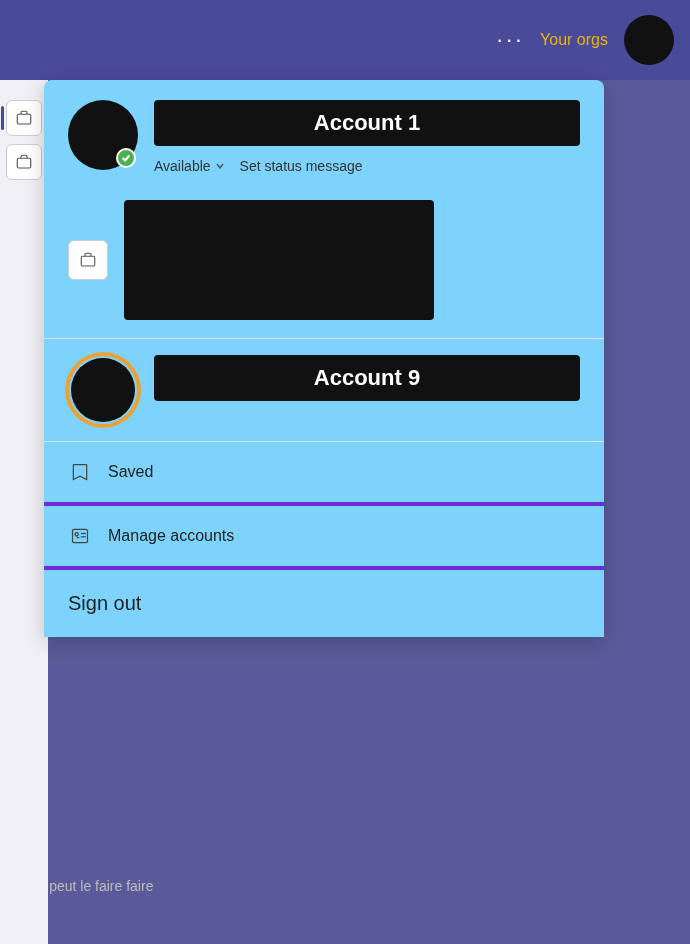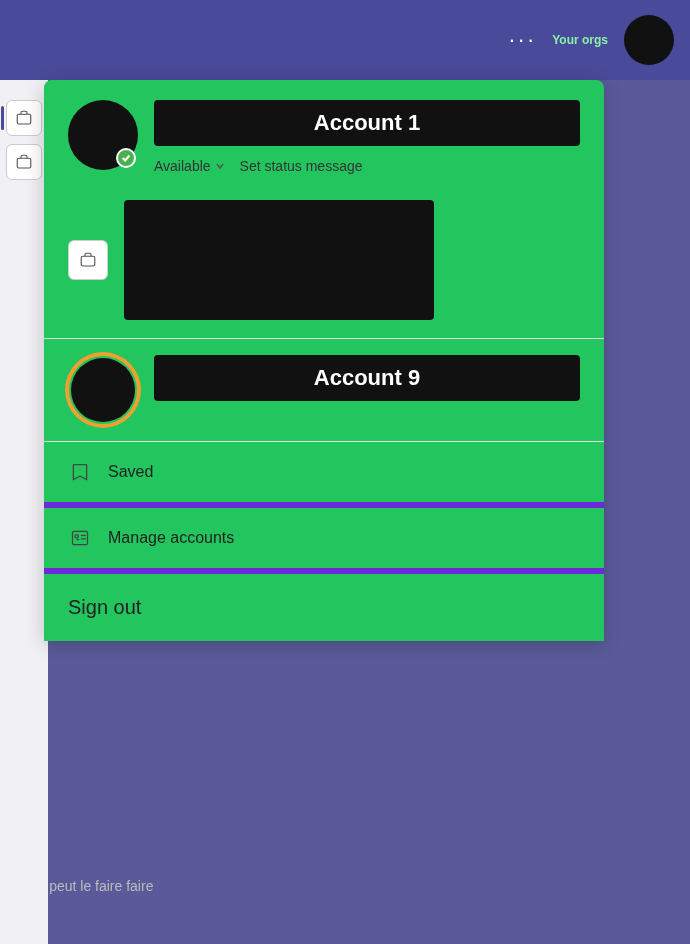--- a/index.html
+++ b/index.html
@@ -27,23 +27,23 @@
     }
 
     .top-bar-dots {
       color: white;
       font-size: 22px;
       letter-spacing: 2px;
       cursor: pointer;
     }
 
     .top-bar-orgs {
-      color: #86efac;
-      font-size: 12px;
-      font-weight: 700;
+      color: #eab308;
+      font-size: 16px;
+      font-weight: 400;
     }
 
     .top-bar-avatar {
       width: 50px;
       height: 50px;
       border-radius: 50%;
       background: #111;
       cursor: pointer;
     }
 
@@ -135,21 +135,21 @@
       z-index: 1;
       padding-left: 4px;
     }
 
     
     .dropdown-panel {
       position: absolute;
       top: 80px;
       left: 44px;
       width: 560px;
-      background: #22c55e;
+      background: #7dd3fc;
       border-radius: 8px 8px 0 0;
       z-index: 10;
       box-shadow: 0 4px 20px rgba(0,0,0,0.2);
     }
 
     
     .account-section {
       padding: 20px 24px 16px 24px;
       display: flex;
       flex-direction: column;
@@ -311,21 +311,21 @@
     .menu-items {
       padding: 0;
     }
 
     .menu-item {
       display: flex;
       align-items: center;
       gap: 16px;
       padding: 18px 24px;
       cursor: pointer;
-      border-bottom: 6px solid #6d28d9;
+      border-bottom: 4px solid #6d28d9;
     }
 
     .menu-item:last-child {
       border-bottom: none;
     }
 
     .menu-item-icon {
       width: 24px;
       height: 24px;
       display: flex;

